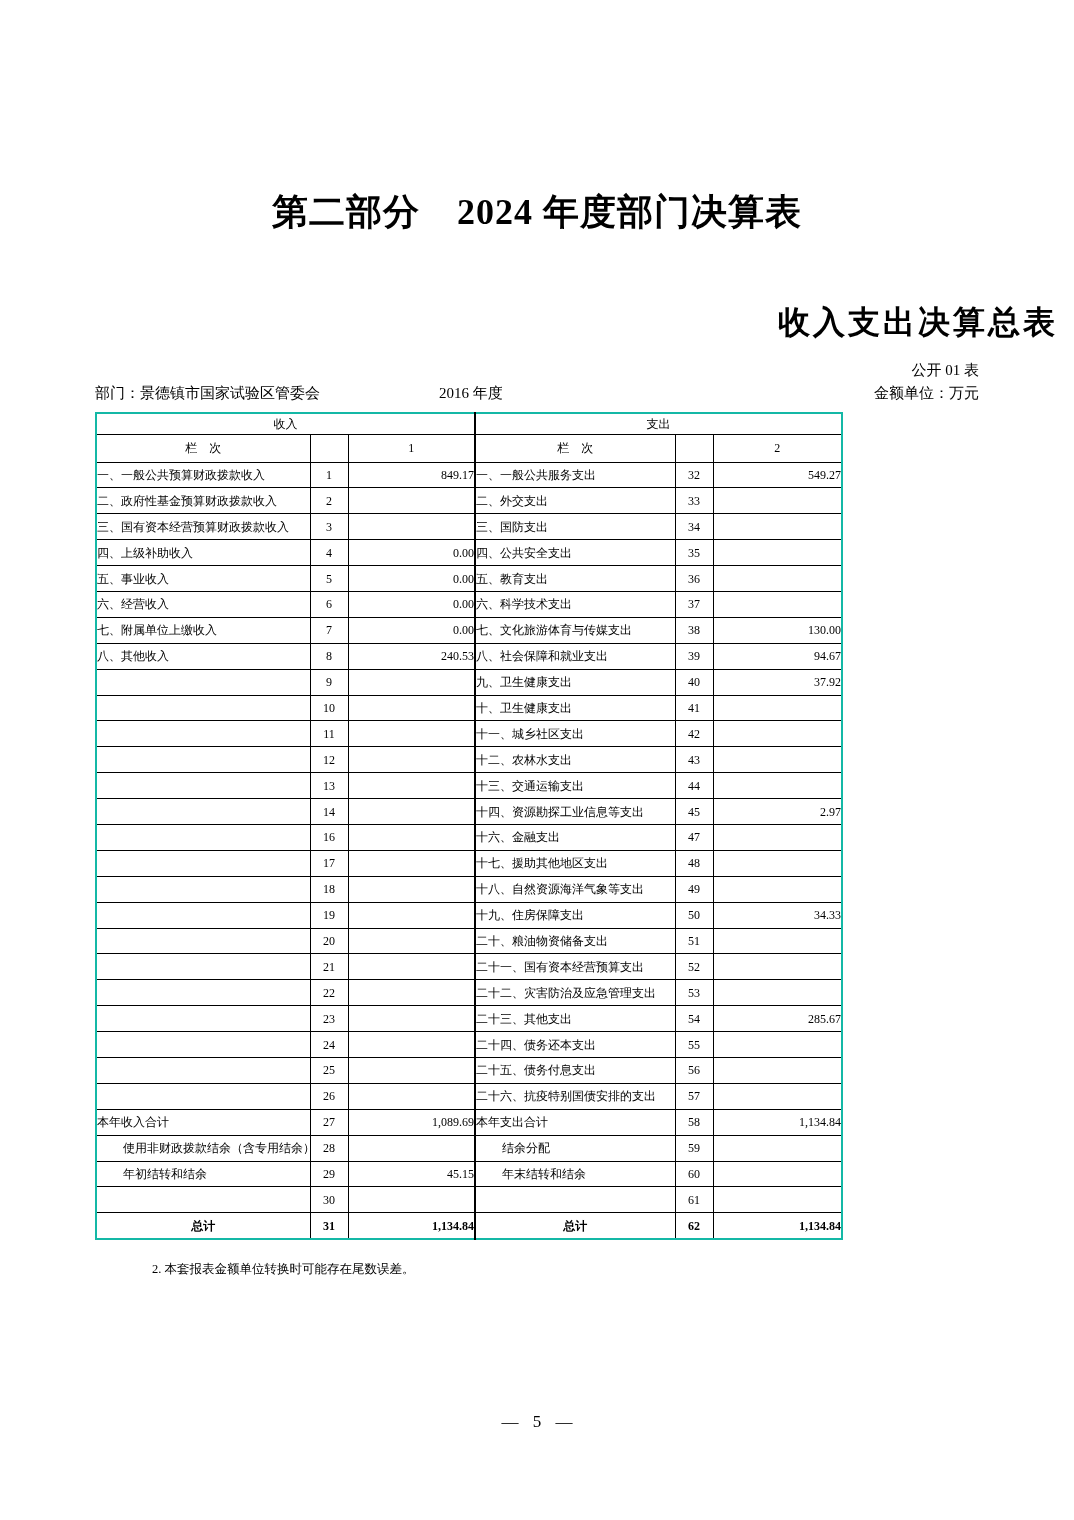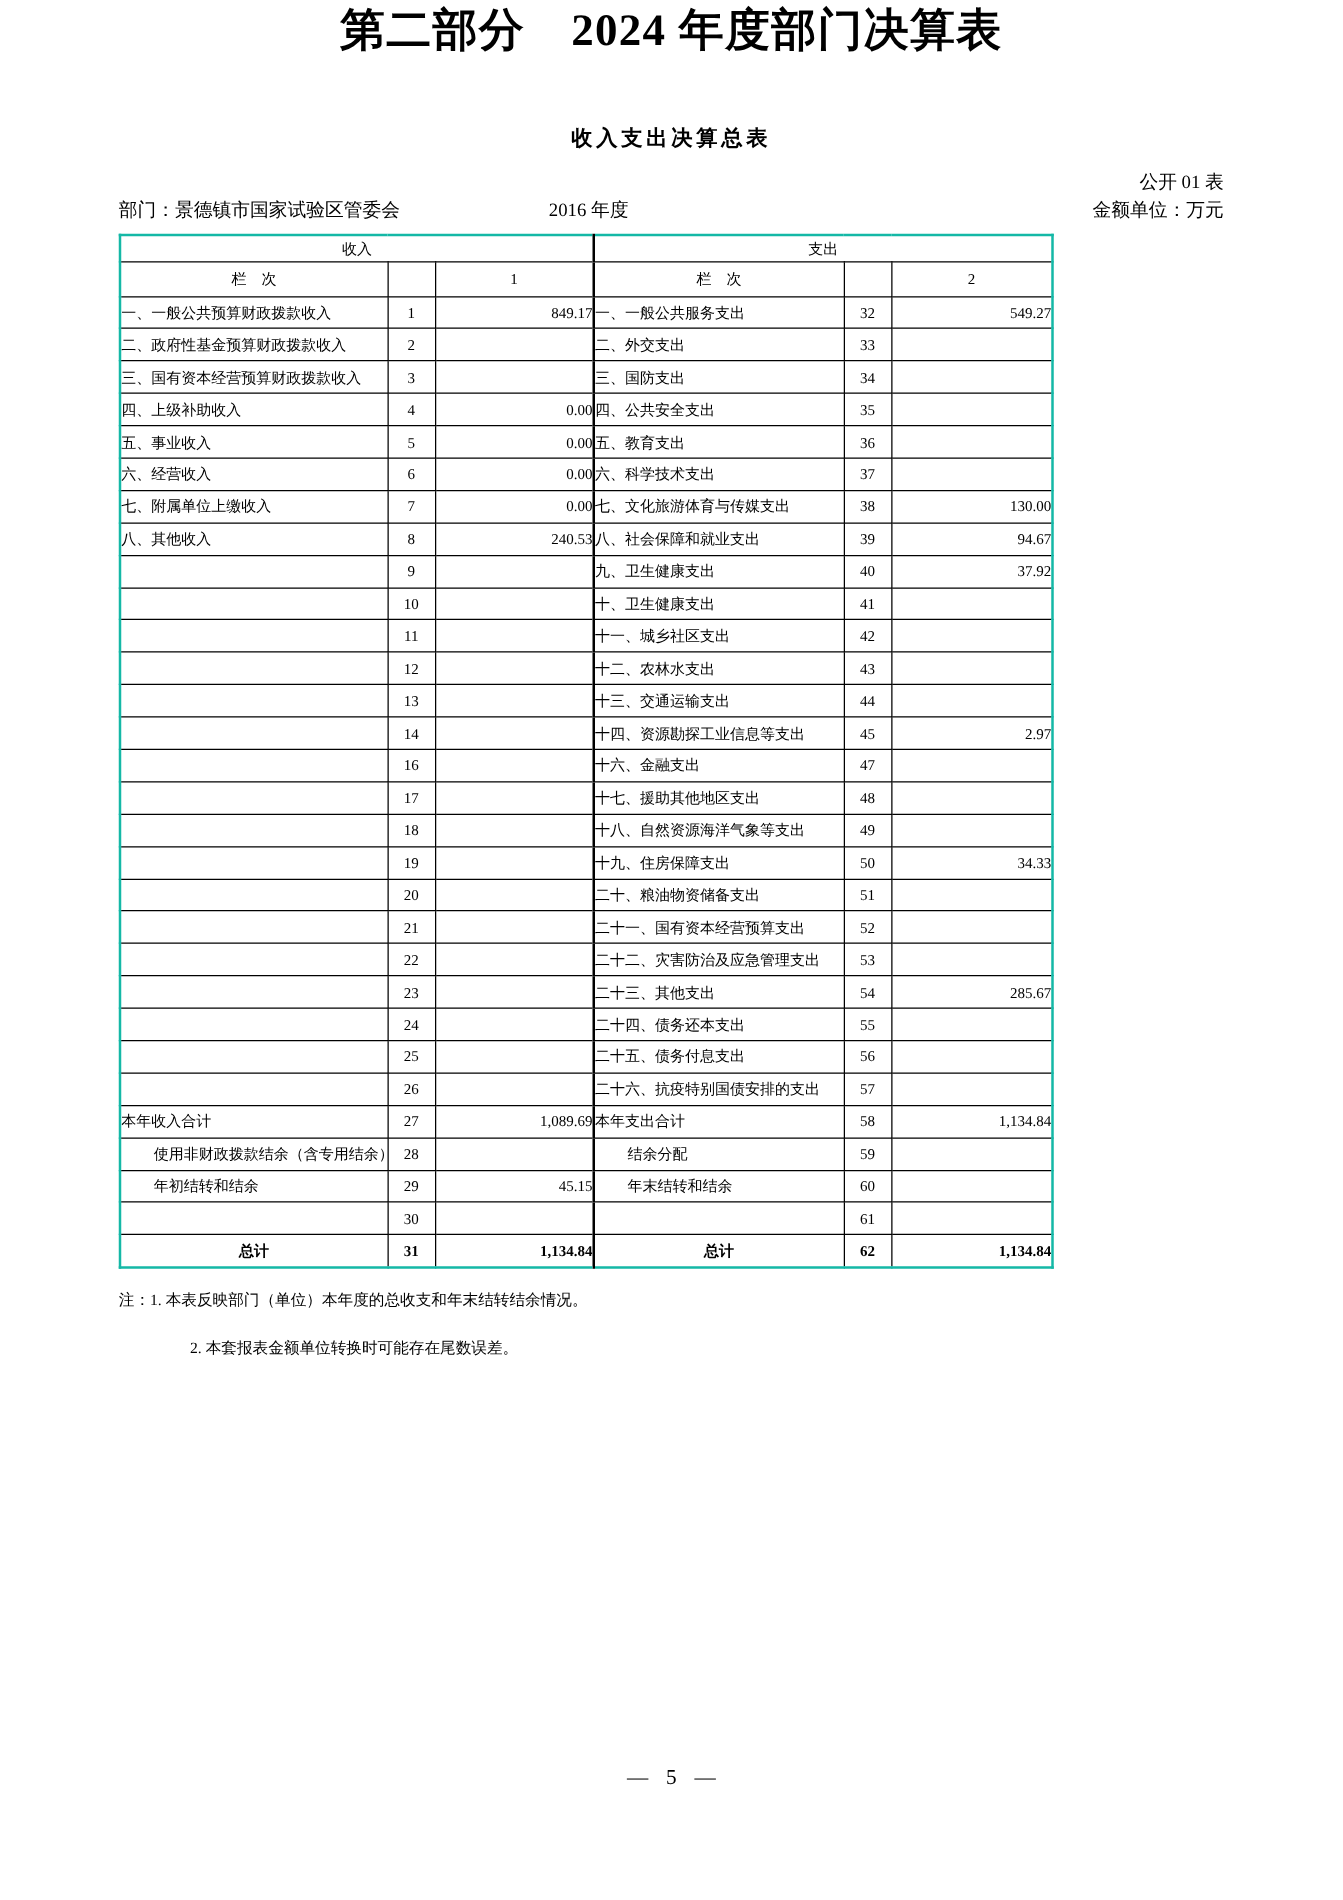--- a/index.html
+++ b/index.html
@@ -5,29 +5,29 @@
   html,body { margin:0; padding:0; background:#ffffff; }
   .page {
     position:relative;
     width:1074px; height:1520px;
     background:#ffffff;
     color:#000;
     font-family:"Liberation Serif","DejaVu Serif",serif;
     overflow:hidden;
   }
   .part-title {
-    margin:0; 
+    margin:0; padding-top:188px;
     text-align:center;
     font-size:36px; font-weight:bold;
     letter-spacing:1px;
   }
   .table-title {
-    margin:2px; padding-top:48px;
-    text-align:center;
-    font-size:17px; font-weight:bold;
+    margin:16px; padding-top:48px;
+    text-align:right;
+    font-size:32px; font-weight:bold;
     letter-spacing:3px;
   }
   .content { width:884px; margin:0 auto; }
   .table-code {
     margin-top:14px;
     text-align:right;
     font-size:15px; height:20px;
   }
   .meta-row {
     position:relative;
@@ -357,19 +357,18 @@
             <td class="line">31</td>
             <td class="num">1,134.84</td>
             <td class="item e-start">总计</td>
             <td class="line">62</td>
             <td class="num">1,134.84</td>
           </tr>
         </tbody>
     </table>
 
     <div class="notes">
-      <div class="note-line1">注：1. 本表反映部门（单位）本年度的总收支和年末结转结余情况。</div>
       <div class="note-line2">2. 本套报表金额单位转换时可能存在尾数误差。</div>
     </div>
   </div>
 
   <div class="page-footer">— 5 —</div>
 </div>
 
 </body></html>

